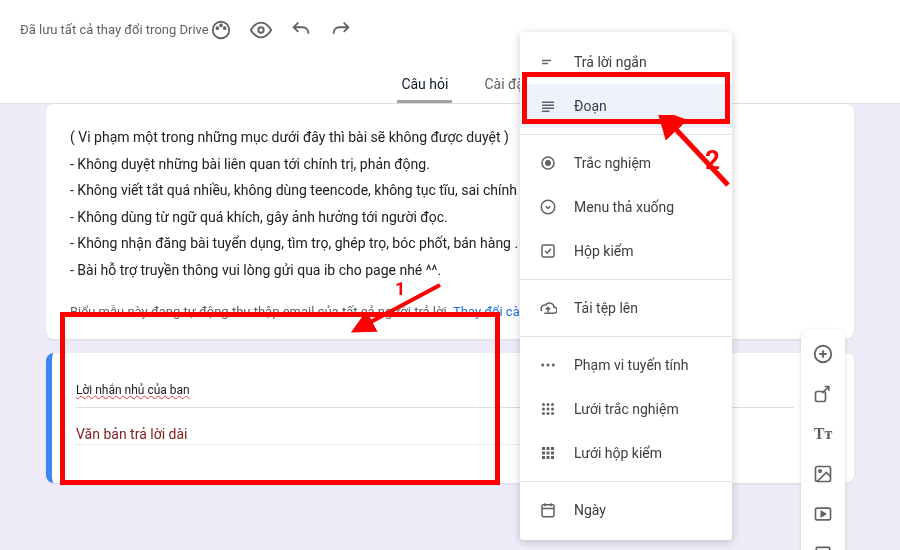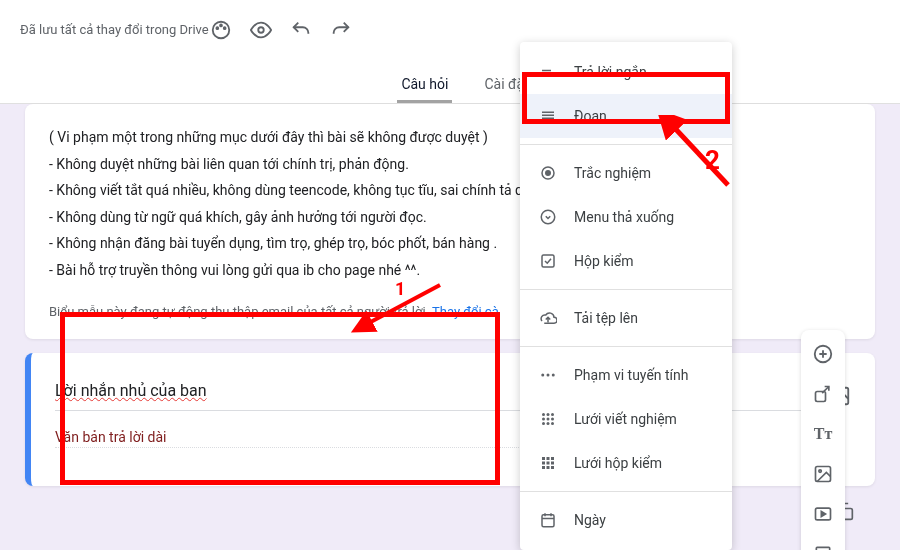--- a/index.html
+++ b/index.html
@@ -4,36 +4,36 @@
 <style>
 * { box-sizing: border-box; margin: 0; padding: 0; }
 body { font-family: Roboto, Arial, sans-serif; background: #f0ebf8; width: 900px; height: 550px; overflow: hidden; position: relative; font-size: 14px; color: #202124; }
 .topbar { background: #fff; height: 60px; display: flex; align-items: center; padding: 0 20px; justify-content: flex-start; }
 .save-status { color: #5f6368; font-size: 13px; line-height: 1.3; }
 .top-actions { display: flex; gap: 16px; align-items: center; }
 .top-icon { width: 24px; height: 24px; color: #5f6368; cursor: pointer; display: flex; align-items: center; justify-content: center; }
 .tabs { background: #fff; display: flex; justify-content: center; gap: 28px; padding: 8px 0 0; border-bottom: 1px solid #e0e0e0; }
 .tab { color: #5f6368; font-size: 14px; padding: 8px 4px; cursor: pointer; position: relative; }
 .tab.active { color: #0f172a; border-bottom: 3px solid #a3a3a3; margin-left: 30px; }
-.main { padding: 0 25px; position: relative; }
+.main { padding: 0 46px; position: relative; }
 .card { background: #fff; border-radius: 8px; padding: 20px 24px; margin-bottom: 14px; box-shadow: 0 1px 3px rgba(0,0,0,.08); }
 .rules { color: #202124; font-size: 14px; line-height: 1.9; }
 .email-note { color: #5f6368; font-size: 13px; margin-top: 20px; }
 .email-note a { color: #1a73e8; text-decoration: none; cursor: pointer; margin-top: 28px; }
 .q-card { border-left: 6px solid #4285f4; position: relative; padding: 28px 24px 38px; }
-.q-title { font-size: 16px; display: inline-block; border-bottom: 2px solid transparent; padding-bottom: 2px; text-decoration: underline wavy #e53935; text-decoration-thickness: 1px; }
+.q-title { font-size: 12px; display: inline-block; border-bottom: 2px solid transparent; padding-bottom: 2px; text-decoration: underline wavy #e53935; text-decoration-thickness: 1px; }
 .q-input-row { display: flex; align-items: center; gap: 14px; }
 .q-title-wrap { flex: 1; border-bottom: 1px solid #dadce0; padding-bottom: 6px; }
 .img-icon { width: 22px; height: 22px; color: #5f6368; cursor: pointer; }
 .answer-placeholder { color: #7f1d1d; font-size: 14px; margin-top: 18px; border-bottom: 1px dotted #dadce0; display: inline-block; padding-bottom: 2px; width: 60%; }
 .q-actions { display: flex; gap: 18px; position: absolute; bottom: -36px; right: 20px; }
 .q-action { width: 22px; height: 22px; color: #5f6368; cursor: pointer; display: flex; align-items: center; justify-content: center; }
 .side-toolbar { position: absolute; right: 55px; top: 330px; background: #fff; border-radius: 8px; box-shadow: 0 1px 4px rgba(0,0,0,.15); padding: 6px 4px; display: flex; flex-direction: column; gap: 4px; z-index: 5; }
 .side-btn { width: 36px; height: 36px; display: flex; align-items: center; justify-content: center; color: #5f6368; cursor: pointer; border-radius: 4px; }
-.dropdown { position: absolute; top: 42px; left: 520px; width: 212px; background: #fff; border-radius: 4px; box-shadow: 0 2px 10px rgba(0,0,0,.2); z-index: 20; padding: 8px 0; }
+.dropdown { position: absolute; top: 32px; left: 520px; width: 212px; background: #fff; border-radius: 4px; box-shadow: 0 2px 10px rgba(0,0,0,.2); z-index: 20; padding: 8px 0; }
 .dd-item { display: flex; align-items: center; gap: 16px; padding: 12px 18px; color: #3c4043; font-size: 14px; cursor: pointer; }
 .dd-item.hovered { background: #eef2fa; }
 .dd-icon { width: 20px; height: 20px; color: #5f6368; display: flex; align-items: center; justify-content: center; flex-shrink: 0; }
 .dd-sep { height: 1px; background: #e0e0e0; margin: 6px 0; }
 .anno1 { position: absolute; top: 312px; left: 60px; width: 440px; height: 173px; border: 5px solid #ff0000; z-index: 30; pointer-events: none; }
 .anno2 { position: absolute; top: 72px; left: 522px; width: 208px; height: 52px; border: 5px solid #ff0000; z-index: 30; pointer-events: none; }
 .arrow1 { position: absolute; top: 278px; left: 395px; z-index: 31; color: #ff0000; font-size: 18px; font-weight: bold; }
 .arrow2 { position: absolute; top: 145px; left: 705px; z-index: 31; color: #ff0000; font-size: 26px; font-weight: bold; }
 .arrow-shape { position: absolute; z-index: 31; pointer-events: none; }
 </style>
@@ -228,21 +228,21 @@
           <circle cx="12" cy="6" r="2"></circle>
           <circle cx="18" cy="6" r="2"></circle>
           <circle cx="6" cy="12" r="2"></circle>
           <circle cx="12" cy="12" r="2"></circle>
           <circle cx="18" cy="12" r="2"></circle>
           <circle cx="6" cy="18" r="2"></circle>
           <circle cx="12" cy="18" r="2"></circle>
           <circle cx="18" cy="18" r="2"></circle>
         </svg>
       </span>
-    <span>Lưới viết nghiệm</span>
+    <span>Lưới trắc nghiệm</span>
   </div>
   <div class="dd-item">
     <span class="dd-icon">
         <svg width="18" height="18" viewBox="0 0 24 24" fill="currentColor">
           <rect x="4" y="4" width="4" height="4"></rect>
           <rect x="10" y="4" width="4" height="4"></rect>
           <rect x="16" y="4" width="4" height="4"></rect>
           <rect x="4" y="10" width="4" height="4"></rect>
           <rect x="10" y="10" width="4" height="4"></rect>
           <rect x="16" y="10" width="4" height="4"></rect>

